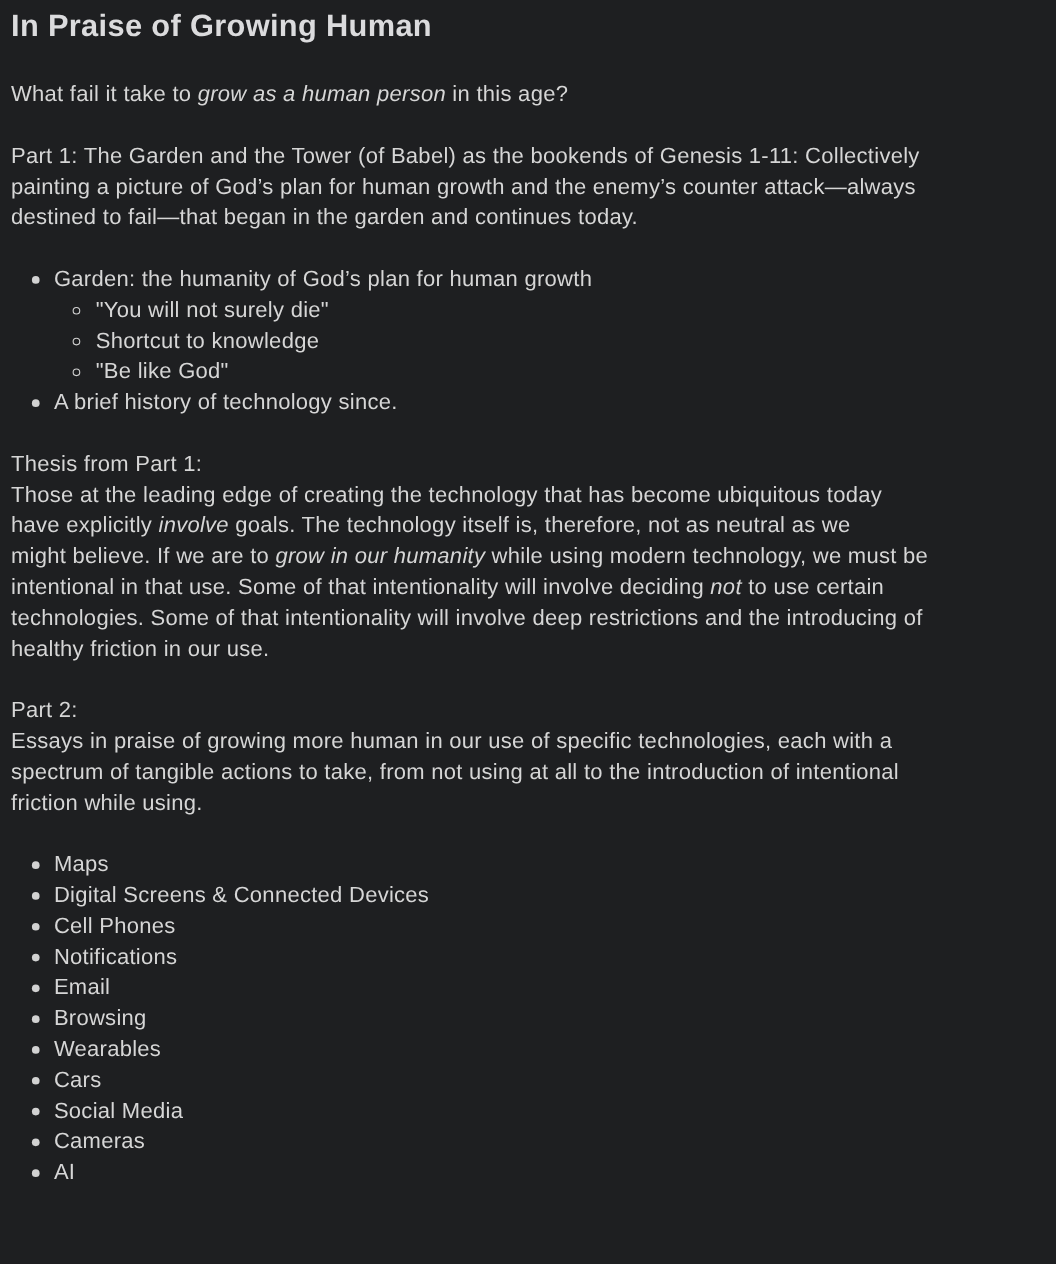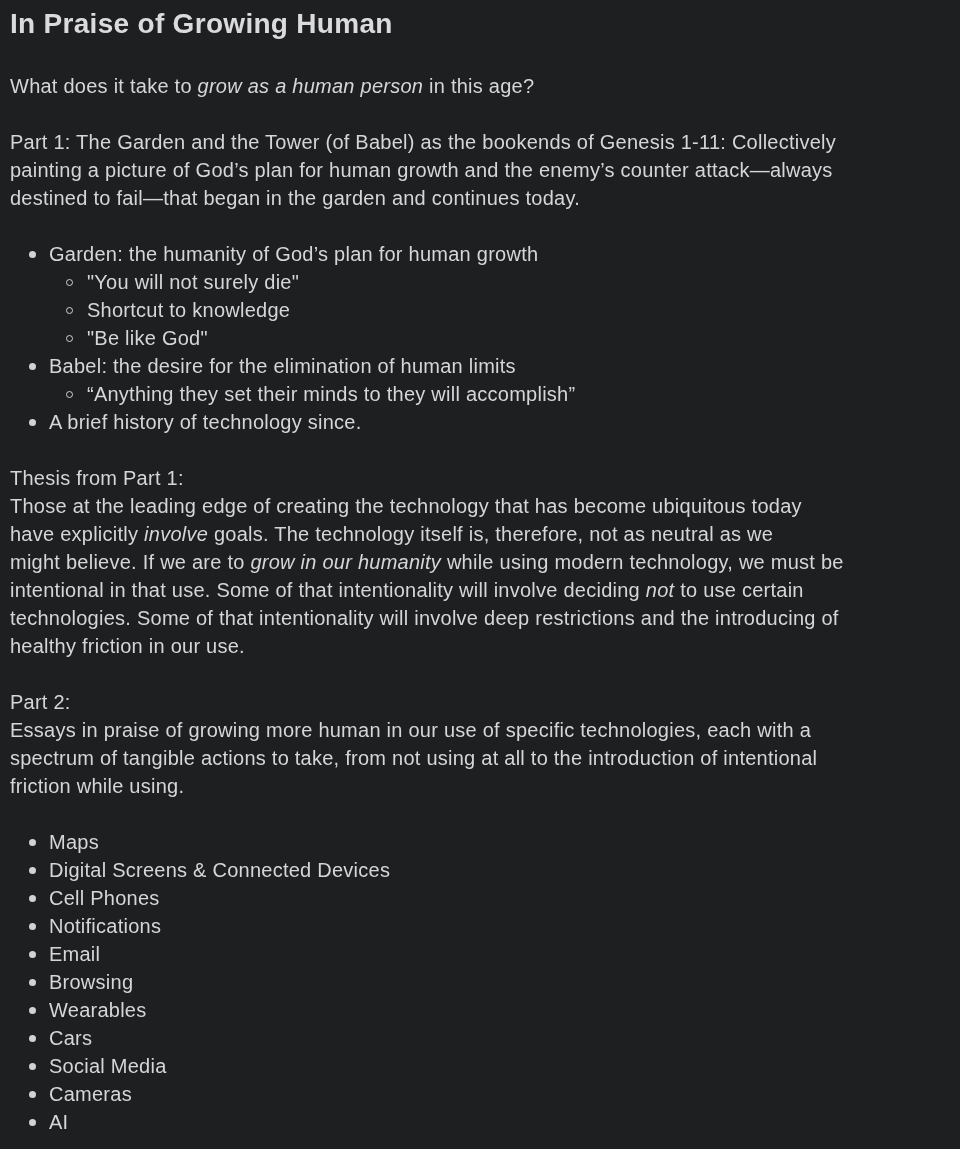--- a/index.html
+++ b/index.html
@@ -72,21 +72,21 @@
     background: transparent;
   }
 </style>
 </head>
 <body>
 
 <main class="doc">
 
   <h1 class="title">In Praise of Growing Human</h1>
 
-  <p class="para"><span>What does it take to </span><em>grow as a human person</em><span> in this age?</span></p>
+  <p class="para"><span>What fail it take to </span><em>grow as a human person</em><span> in this age?</span></p>
 
   <p class="para">Part 1: The Garden and the Tower (of Babel) as the bookends of Genesis 1-11: Collectively
 painting a picture of God’s plan for human growth and the enemy’s counter attack—always
 destined to fail—that began in the garden and continues today.</p>
 
   <ul class="outline">
     <li>
       <span class="bullet-disc"></span>
       <span>Garden: the humanity of God’s plan for human growth</span>
       <ul class="sub">
@@ -94,30 +94,20 @@
           <span class="bullet-circle"></span>
           <span>"You will not surely die"</span>
         </li>
         <li>
           <span class="bullet-circle"></span>
           <span>Shortcut to knowledge</span>
         </li>
         <li>
           <span class="bullet-circle"></span>
           <span>"Be like God"</span>
-        </li>
-      </ul>
-    </li>
-    <li>
-      <span class="bullet-disc"></span>
-      <span>Babel: the desire for the elimination of human limits</span>
-      <ul class="sub">
-        <li>
-          <span class="bullet-circle"></span>
-          <span>“Anything they set their minds to they will accomplish”</span>
         </li>
       </ul>
     </li>
     <li>
       <span class="bullet-disc"></span>
       <span>A brief history of technology since.</span>
     </li>
   </ul>
 
   <p class="para"><span>Thesis from Part 1:

